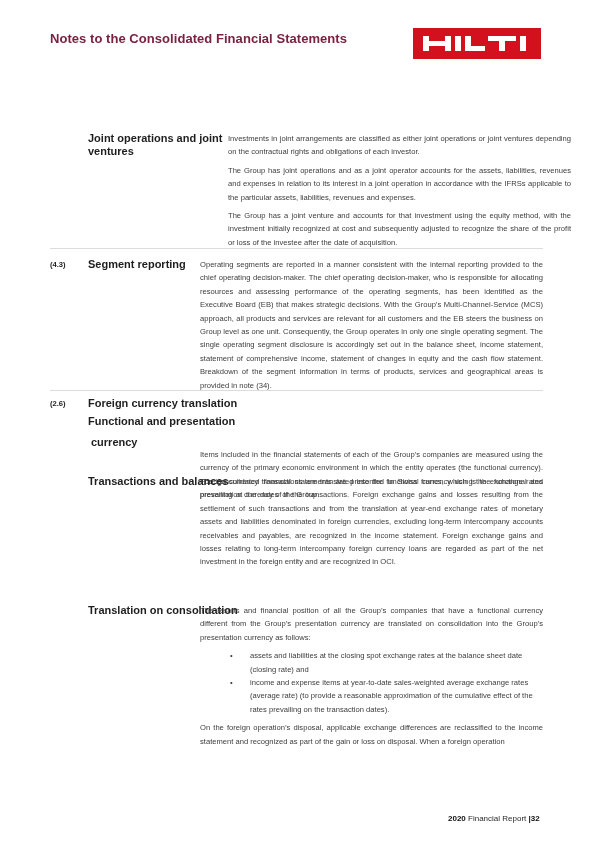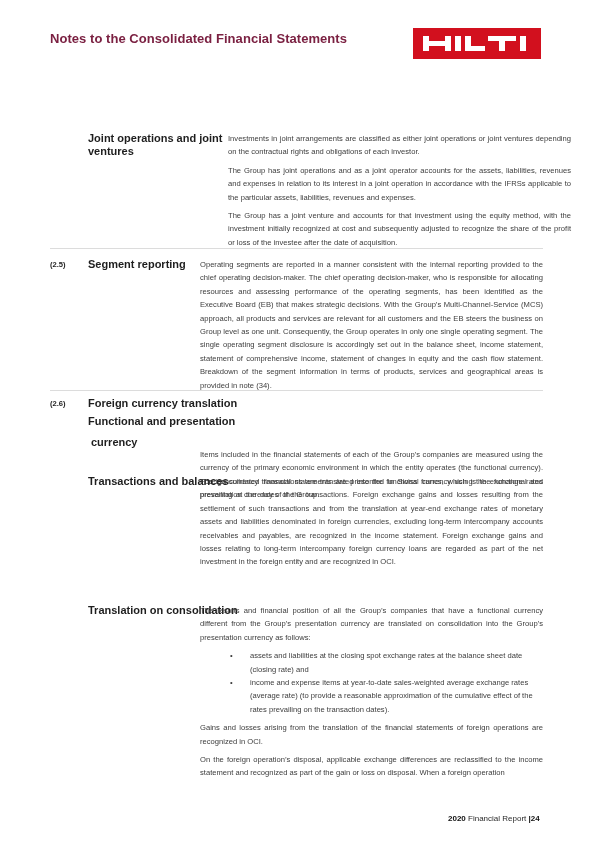--- a/index.html
+++ b/index.html
@@ -71,21 +71,21 @@
   <div class="text" style="top:0;margin-left:28px;">
     <p>Investments in joint arrangements are classified as either joint operations or joint ventures depending on the contractual rights and obligations of each investor.</p>
     <p>The Group has joint operations and as a joint operator accounts for the assets, liabilities, revenues and expenses in relation to its interest in a joint operation in accordance with the IFRSs applicable to the particular assets, liabilities, revenues and expenses.</p>
     <p>The Group has a joint venture and accounts for that investment using the equity method, with the investment initially recognized at cost and subsequently adjusted to recognize the share of the profit or loss of the investee after the date of acquisition.</p>
   </div>
 </div>
 
 <div class="divider" style="top:248px;"></div>
 
 <div class="block" style="top:258px;">
-  <div class="num" style="top:0; line-height:13.4px;">(2.5)</div>
+  <div class="num" style="top:0; line-height:13.4px;">(4.3)</div>
   <div class="label" style="left:88px; top:0;">Segment reporting</div>
   <div class="text" style="top:0;">
     <p>Operating segments are reported in a manner consistent with the internal reporting provided to the chief operating decision-maker. The chief operating decision-maker, who is responsible for allocating resources and assessing performance of the operating segments, has been identified as the Executive Board (EB) that makes strategic decisions. With the Group’s Multi-Channel-Service (MCS) approach, all products and services are relevant for all customers and the EB steers the business on Group level as one unit. Consequently, the Group operates in only one single operating segment. The single operating segment disclosure is accordingly set out in the balance sheet, income statement, statement of comprehensive income, statement of changes in equity and the cash flow statement. Breakdown of the segment information in terms of products, services and geographical areas is provided in note (34).</p>
   </div>
 </div>
 
 <div class="divider" style="top:390px;"></div>
 
 <div class="block" style="top:397px;">
   <div class="num" style="top:0; line-height:13.4px;">(2.6)</div>
@@ -116,22 +116,21 @@
     <ul class="bullets">
       <li>
         <span class="dot">•</span>
         <span>assets and liabilities at the closing spot exchange rates at the balance sheet date (closing rate) and</span>
       </li>
       <li>
         <span class="dot">•</span>
         <span>income and expense items at year-to-date sales-weighted average exchange rates (average rate) (to provide a reasonable approximation of the cumulative effect of the rates prevailing on the transaction dates).</span>
       </li>
     </ul>
-    <p>Gains and losses arising from the translation of the financial statements of foreign operations are recognized in OCI.</p>
     <p>On the foreign operation’s disposal, applicable exchange differences are reclassified to the income statement and recognized as part of the gain or loss on disposal. When a foreign operation</p>
   </div>
 </div>
 
 <div class="footer">
   <b>2020</b>
   <span>Financial Report</span>
-  <b>|</b><b>24</b>
+  <b>|</b><b>32</b>
 </div>
 
 </body></html>

